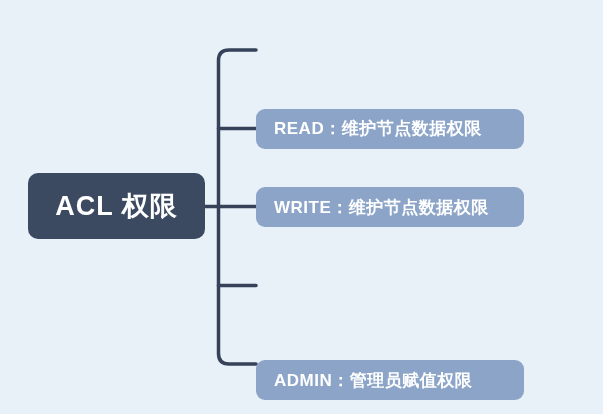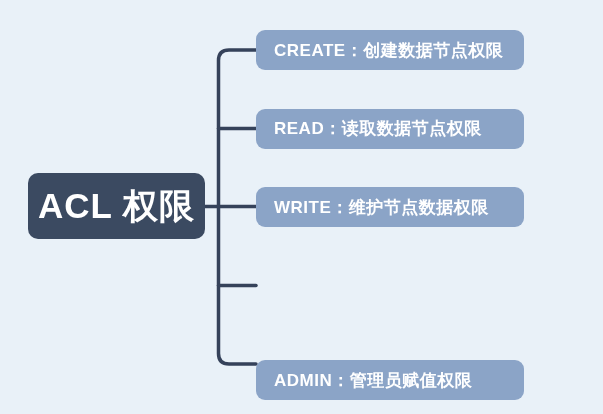--- a/index.html
+++ b/index.html
@@ -34,21 +34,21 @@
     top: 173px;
     width: 177px;
     height: 66px;
     box-sizing: border-box;
     background: var(--root-bg, #3b4a61);
     color: var(--root-text, #ffffff);
     border-radius: 10px;
     display: flex;
     align-items: center;
     justify-content: center;
-    font-size: 35px;
+    font-size: 27px;
     font-weight: 700;
     letter-spacing: 1px;
     cursor: default;
   }
   .branch-node {
     position: absolute;
     left: 256px;
     width: 268px;
     height: 40px;
     box-sizing: border-box;
@@ -72,22 +72,21 @@
 
   <svg class="connectors" aria-hidden="true">
     <path d="M 205 206.5 L 256 206.5"></path>
     <path d="M 256 50 L 229 50 Q 218.5 50 218.5 60.5 L 218.5 353.5 Q 218.5 364 229 364 L 256 364"></path>
     <path d="M 218.5 128.5 L 256 128.5"></path>
     <path d="M 218.5 285.5 L 256 285.5"></path>
   </svg>
 
   <div class="root-node">ACL 权限</div>
 
-  <div class="branch-node" style="top:30px">CREATE：创建数据节点权限</div>
 
-  <div class="branch-node" style="top:108.5px">READ：读取数据节点权限</div>
+  <div class="branch-node" style="top:108.5px">READ：维护节点数据权限</div>
 
   <div class="branch-node" style="top:187px">WRITE：维护节点数据权限</div>
 
 
   <div class="branch-node" style="top:360px">ADMIN：管理员赋值权限</div>
 
 </div>
 
 </body></html>

